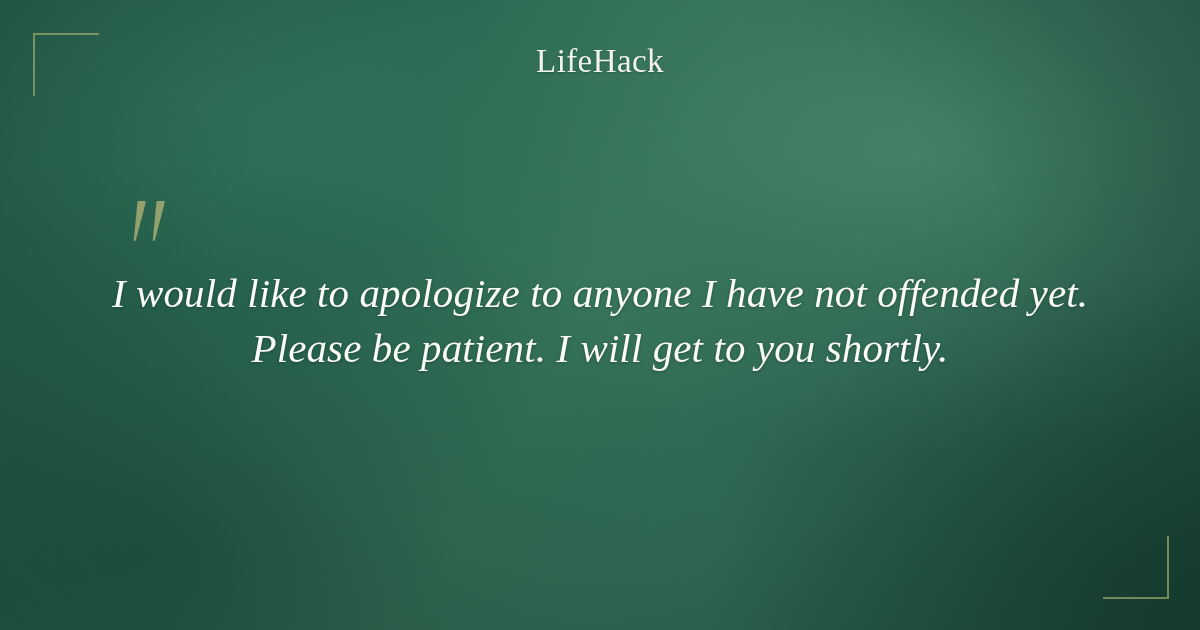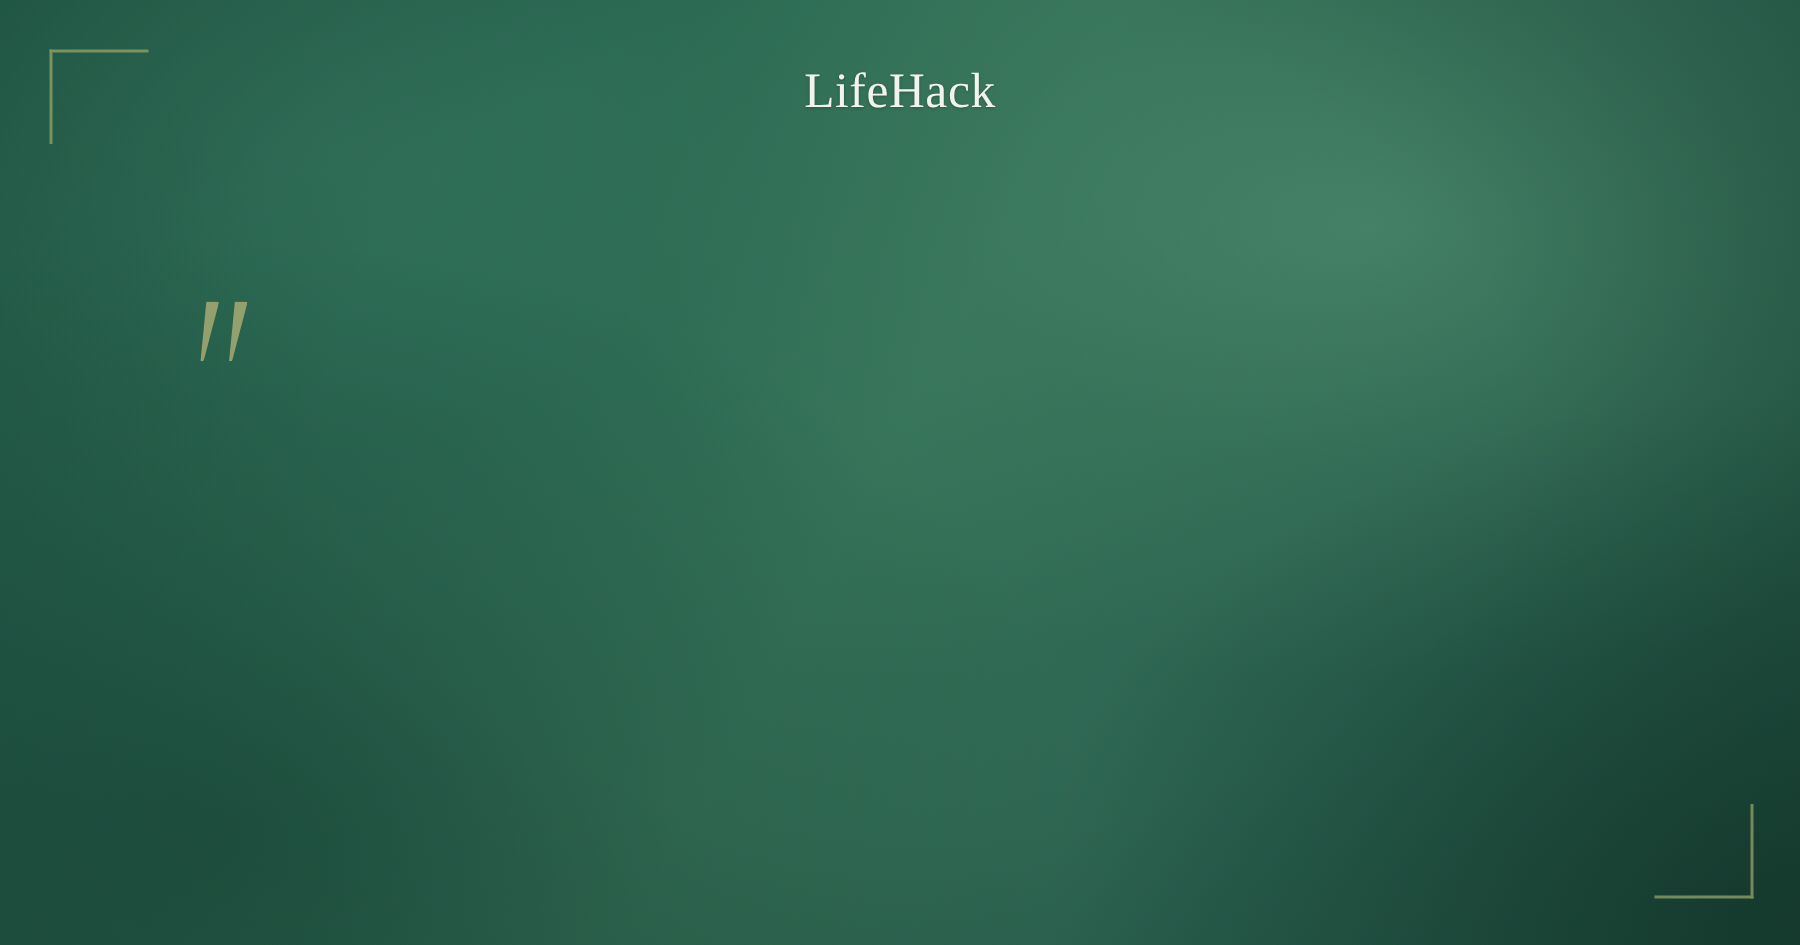--- a/index.html
+++ b/index.html
@@ -170,14 +170,17 @@
     <span class="v"></span>
   </div>
 
   <div class="logo">LifeHack</div>
 
   <div class="quote-mark">
     <span class="stroke s1"></span>
     <span class="stroke s2"></span>
   </div>
 
+  <div class="quote-block">
+    <p class="quote-text">I would like to apologize to anyone I have not offended yet. Please be patient. I will get to you shortly.</p>
+  </div>
 
 </div>
 
 </body></html>

